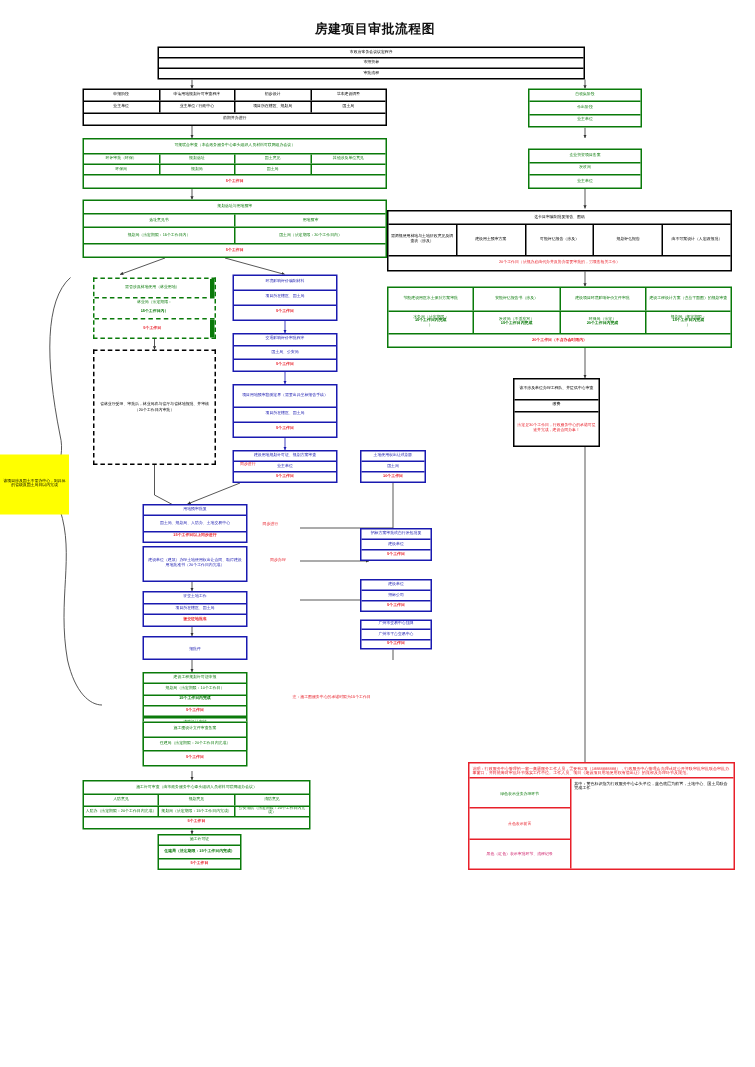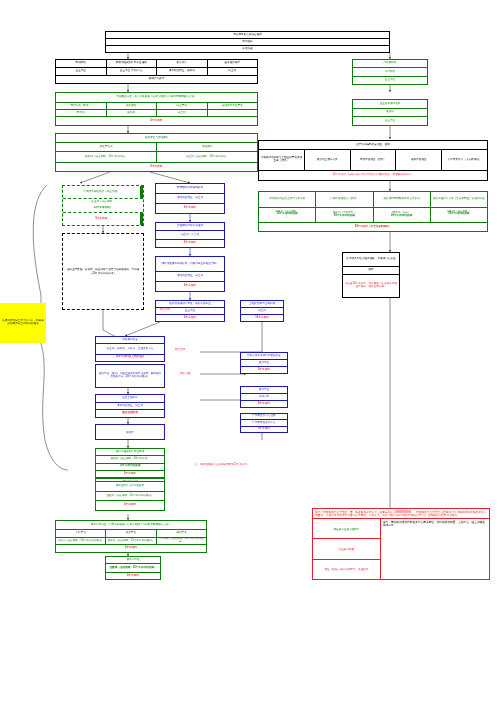--- a/index.html
+++ b/index.html
@@ -38,20 +38,21 @@
   .sw{flex:1;display:flex;align-items:center;justify-content:center;font-size:2.6px;border-bottom:1px solid #e8202a;}
   .sw:last-child{border-bottom:none;}
   .lbody{flex:1;font-size:2.7px;color:#000;line-height:1.15;padding:1.5px 2px;}
   .stack{position:absolute;box-sizing:border-box;display:flex;flex-direction:column;}
 </style>
 </head>
 <body>
 
 <div id="canvas">
 
+  <div class="title" style="left:150px;top:14px;width:200px;">房建项目审批流程图</div>
 
   <svg class="wires" viewBox="0 0 503 711">
     <defs>
       <marker id="ah" markerWidth="5" markerHeight="5" refX="4" refY="2" orient="auto">
         <path d="M0,0 L4,2 L0,4 z" fill="#333"></path>
       </marker>
       <marker id="ahb" markerWidth="5" markerHeight="5" refX="4" refY="2" orient="auto">
         <path d="M0,0 L4,2 L0,4 z" fill="#1a1ab0"></path>
       </marker>
     </defs>

